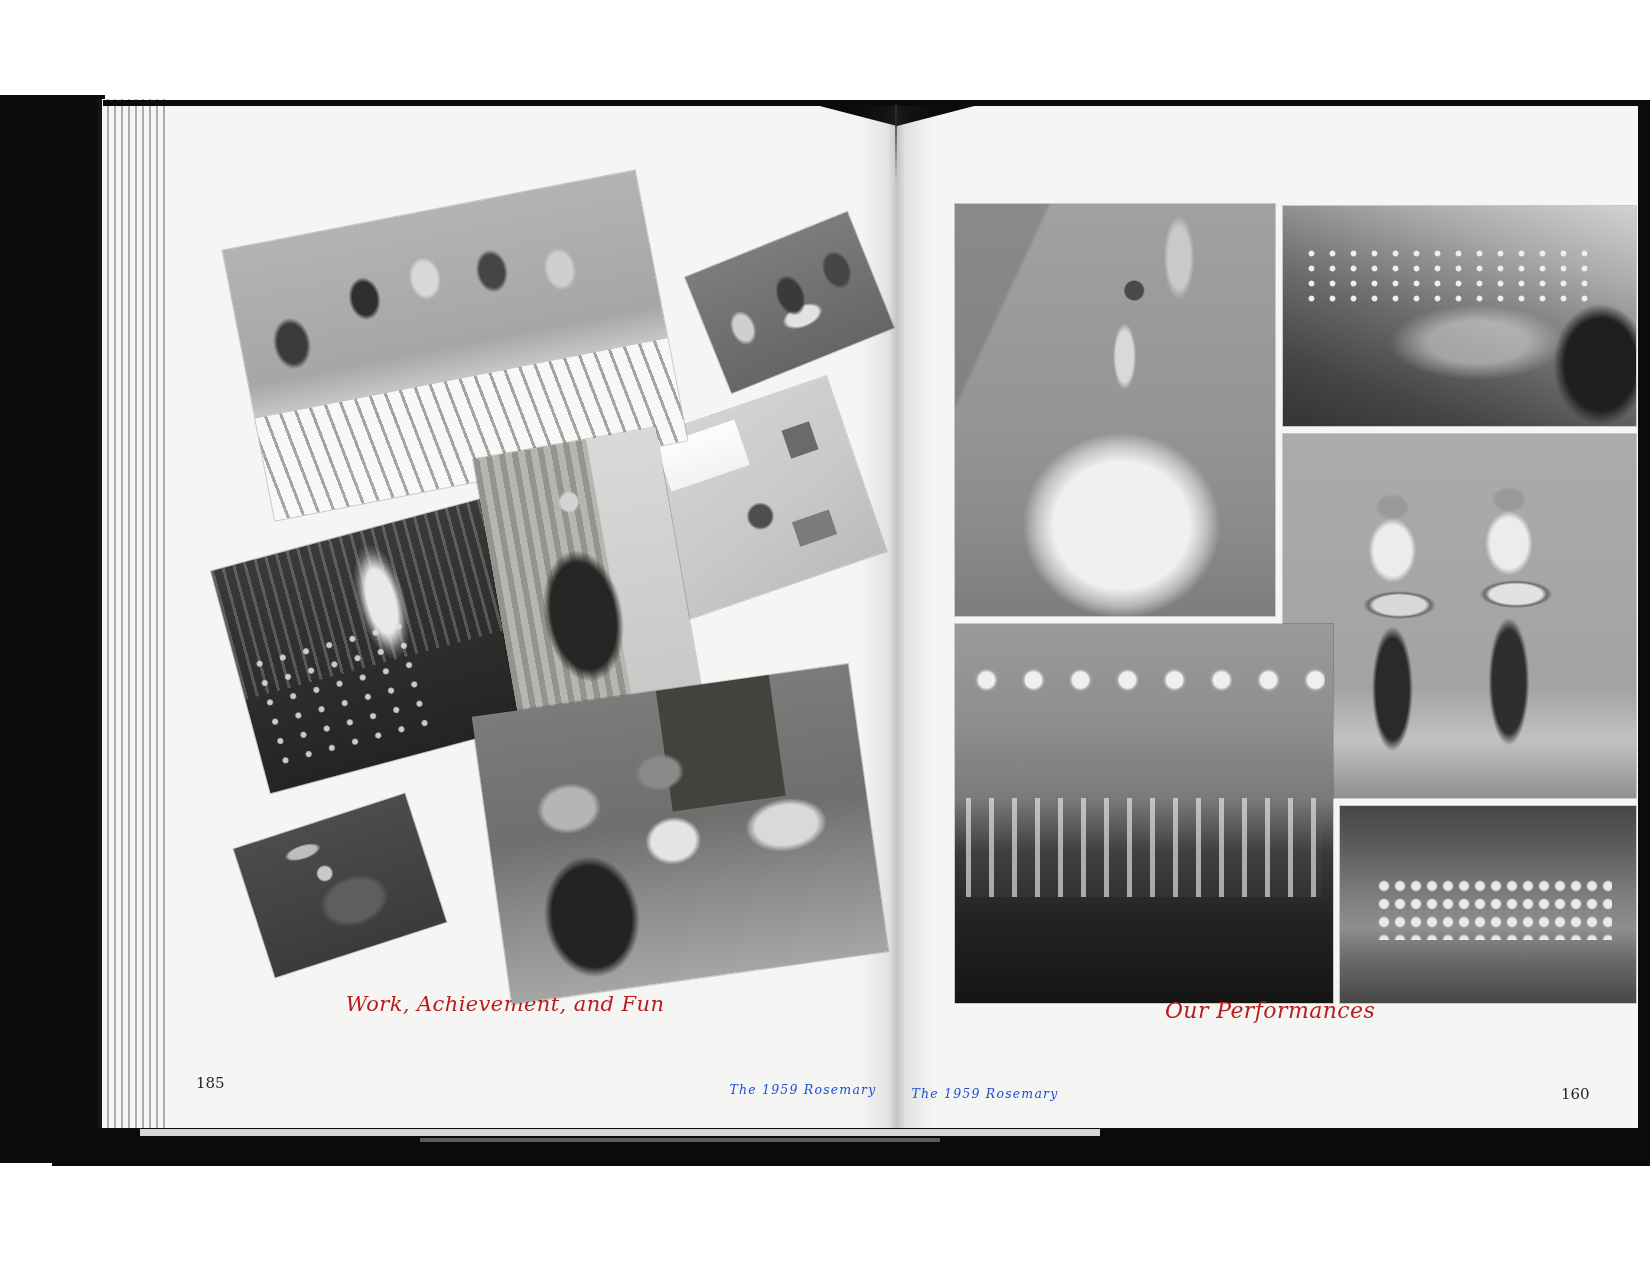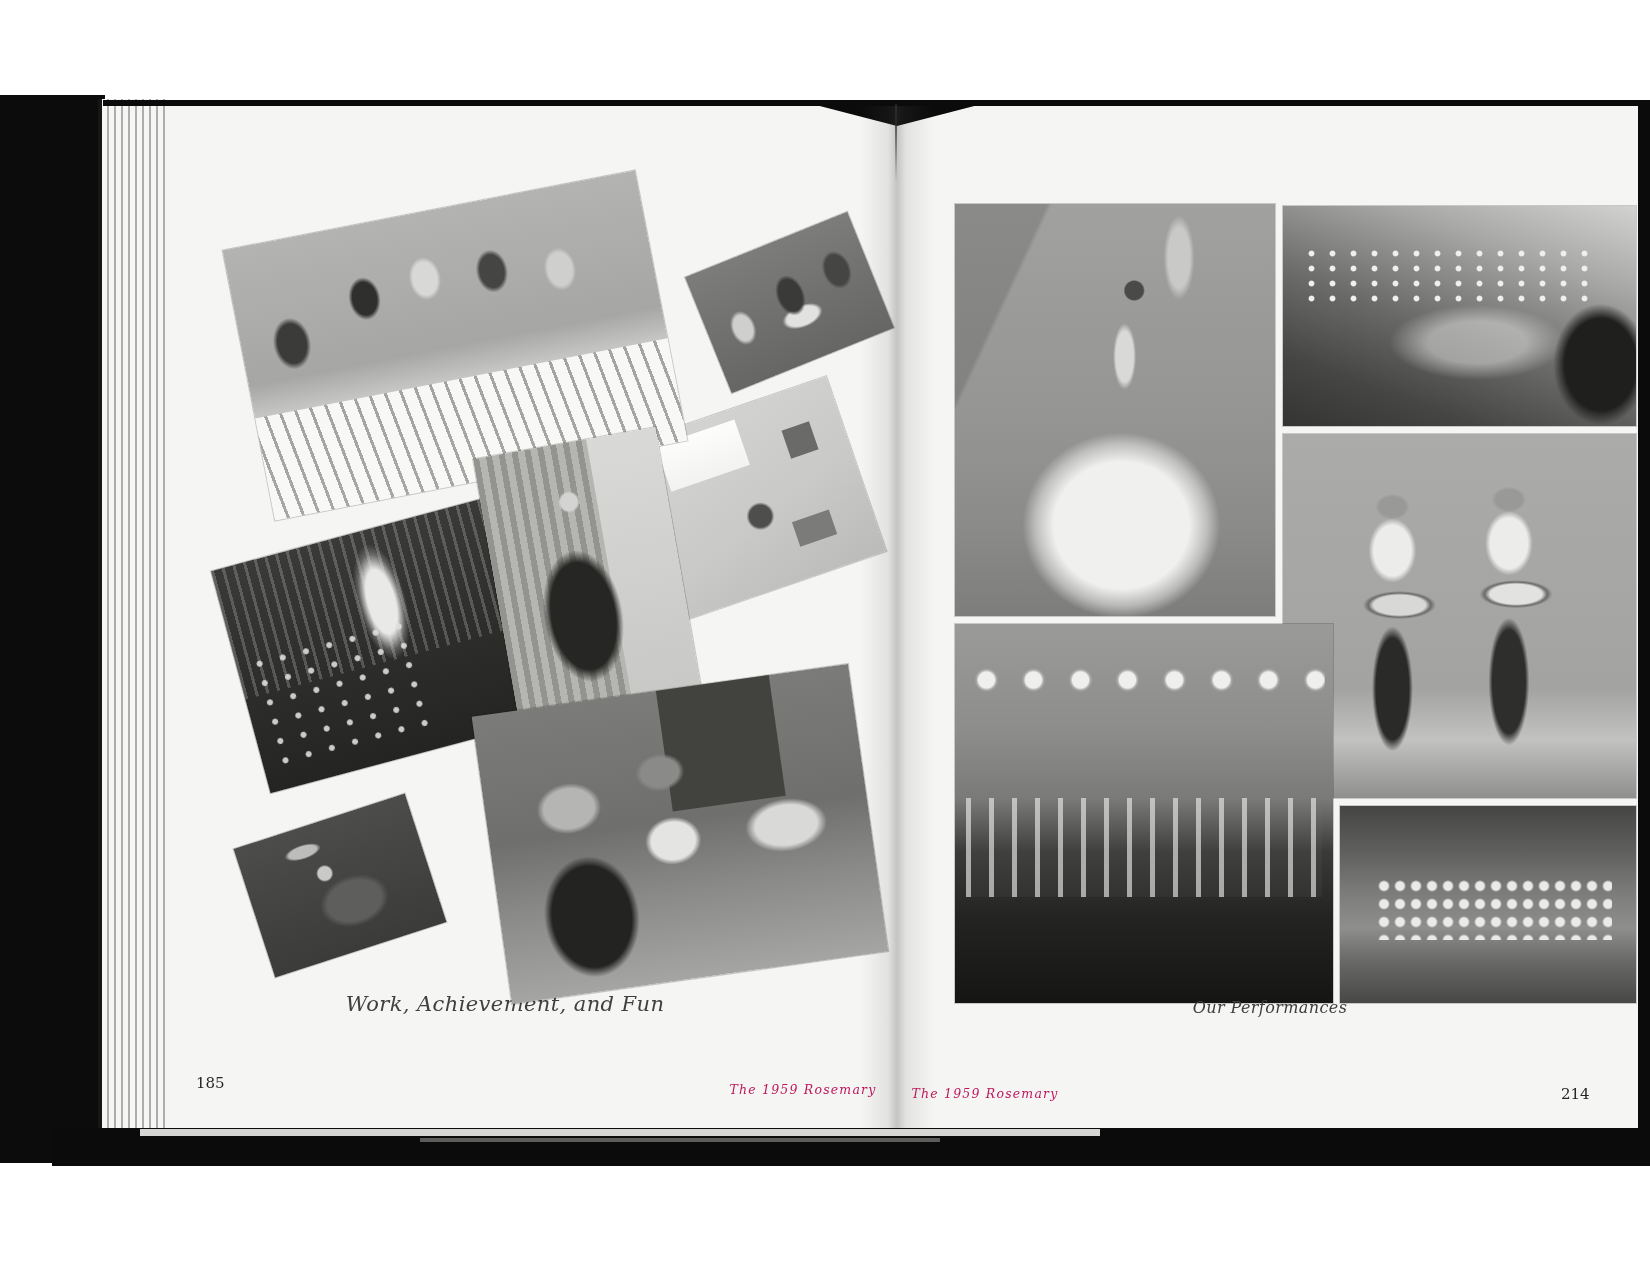--- a/index.html
+++ b/index.html
@@ -116,27 +116,27 @@
       background-image:radial-gradient(circle at 50% 50%,#efefed 8px,rgba(224,224,222,.3) 10px,rgba(0,0,0,0) 12px);
       background-size:47px 44px;}
   .dance-legs{left:3%;top:46%;width:94%;height:26%;opacity:.8;
       background:repeating-linear-gradient(90deg,rgba(228,228,226,.85) 0 5px,rgba(120,120,118,.12) 5px 23px);}
   .rchoir{left:1300px;top:790px;width:296px;height:197px;
       background:linear-gradient(180deg,#454543 0%,#5e5e5c 22%,#7d7d7b 45%,#8e8e8c 62%,#6a6a68 78%,#474745 100%);}
   .choir-row{left:12%;top:36%;width:80%;height:32%;
       background:radial-gradient(circle at 50% 50%,#eaeae8 4px,rgba(0,0,0,0) 6px) 0 0/16px 18px repeat;}
 
   
-  .caption{position:absolute;font-style:italic;color:#404040;text-align:center;letter-spacing:.4px;}
+  .caption{position:absolute;font-style:italic;color:#b91c1c;text-align:center;letter-spacing:.4px;}
   .caption-left{left:330px;top:992px;width:350px;font-size:21px;}
-  .caption-right{left:1120px;top:998px;width:300px;font-size:16px;}
+  .caption-right{left:1120px;top:998px;width:300px;font-size:22px;}
   .pagenum{position:absolute;font-size:15px;color:#262624;}
   .pagenum-left{left:196px;top:1074px;}
   .pagenum-right{left:1561px;top:1085px;}
-  .footer{position:absolute;font-style:italic;font-size:12.5px;color:#be185d;
+  .footer{position:absolute;font-style:italic;font-size:12.5px;color:#1d4ed8;
           letter-spacing:1.2px;width:170px;text-align:center;}
   .footer-left{left:718px;top:1082px;}
   .footer-right{left:900px;top:1086px;}
 </style>
 </head>
 <body>
 
 <div class="canvas">
 
   <div class="bg-left-band"></div>
@@ -176,16 +176,16 @@
     <figure class="photo rdance" title="Line of dancers in fur-trimmed hooded costumes on a dark floor">
       <div class="tex hood-dots"></div>
       <div class="tex dance-legs"></div>
     </figure>
     <figure class="photo rchoir" title="Large choir group assembled on a stage">
       <div class="tex choir-row"></div>
     </figure>
 
     <div class="caption caption-right">Our Performances</div>
     <div class="footer footer-right">The 1959 Rosemary</div>
-    <div class="pagenum pagenum-right">214</div>
+    <div class="pagenum pagenum-right">160</div>
   </section>
 
 </div>
 
 </body></html>

